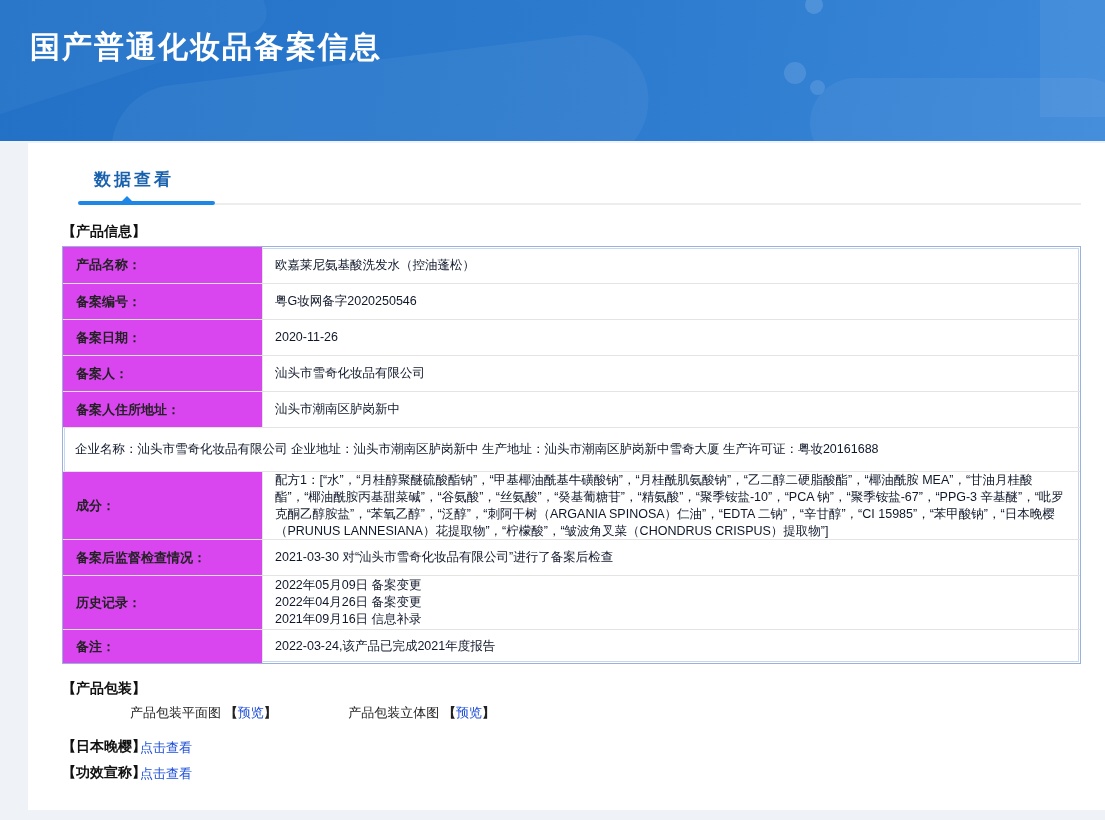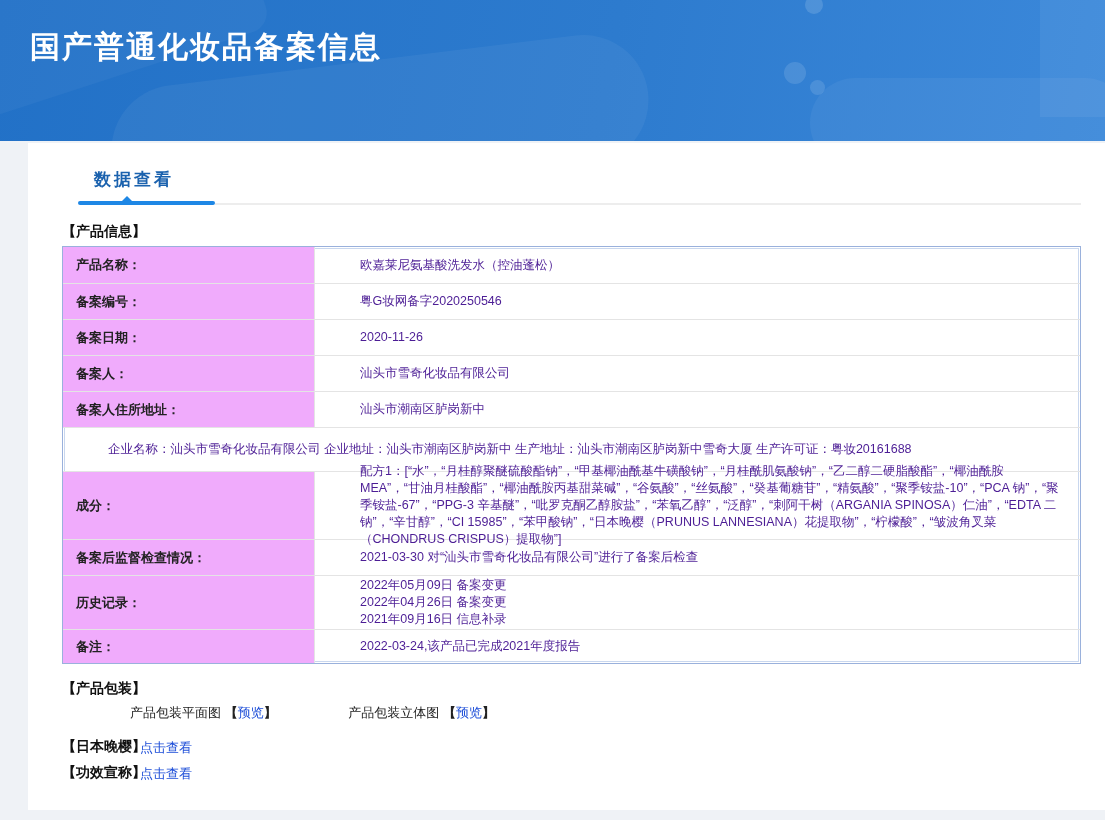--- a/index.html
+++ b/index.html
@@ -58,28 +58,28 @@
   
   .info-table {
     position:absolute; left:34px; top:103px; width:1019px;
     border:1px solid #9ab1dc;
     box-shadow:inset 0 0 0 1px #ffffff, inset 0 0 0 2px #c9d7ee;
     background:#ffffff;
   }
   .row { display:flex; }
   .row + .row { border-top:1px solid #e4e4e4; }
   .row .lbl {
-    width:252px; flex:none; background:#f0abfc;
+    width:200px; flex:none; background:#d946ef;
     border-right:1px solid #e4e4e4;
     font-size:13px; font-weight:bold; color:#222222;
     display:flex; align-items:center; padding-left:13px;
   }
   .row .val {
-    flex:1; font-size:12.5px; color:#4c1d95; line-height:17px;
-    display:flex; align-items:center; padding:4px 16px 4px 12px;margin-left:33px;
+    flex:1; font-size:12.5px; color:#0f172a; line-height:17px;
+    display:flex; align-items:center; padding:4px 16px 4px 12px;
   }
   .h36 { height:36px; } .h44 { height:44px; } .h68 { height:68px; }
   .h54 { height:54px; } .h34 { height:34px; }
   .pre { white-space:pre-line; line-height:18px; }
   
   .packaging-row { position:absolute; left:102px; top:561px; font-size:13px; color:#222222; }
   .pack-item { display:inline-block; }
   .pack-item + .pack-item { margin-left:68px; }
   .pack-item .bracket { color:#222222; font-weight:bold; }
   a.link { color:#1d4ed8; text-decoration:none; cursor:pointer; font-size:13px; }

